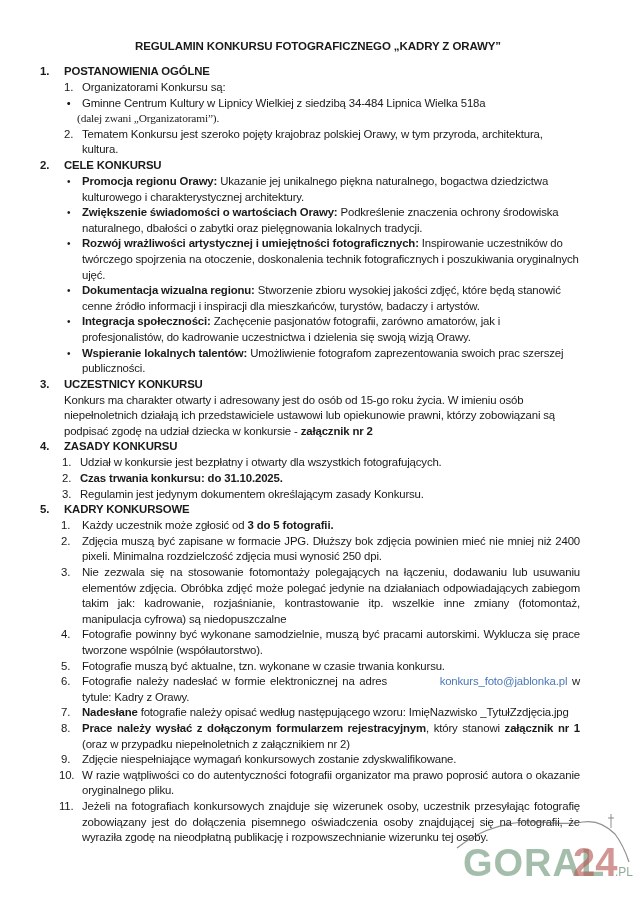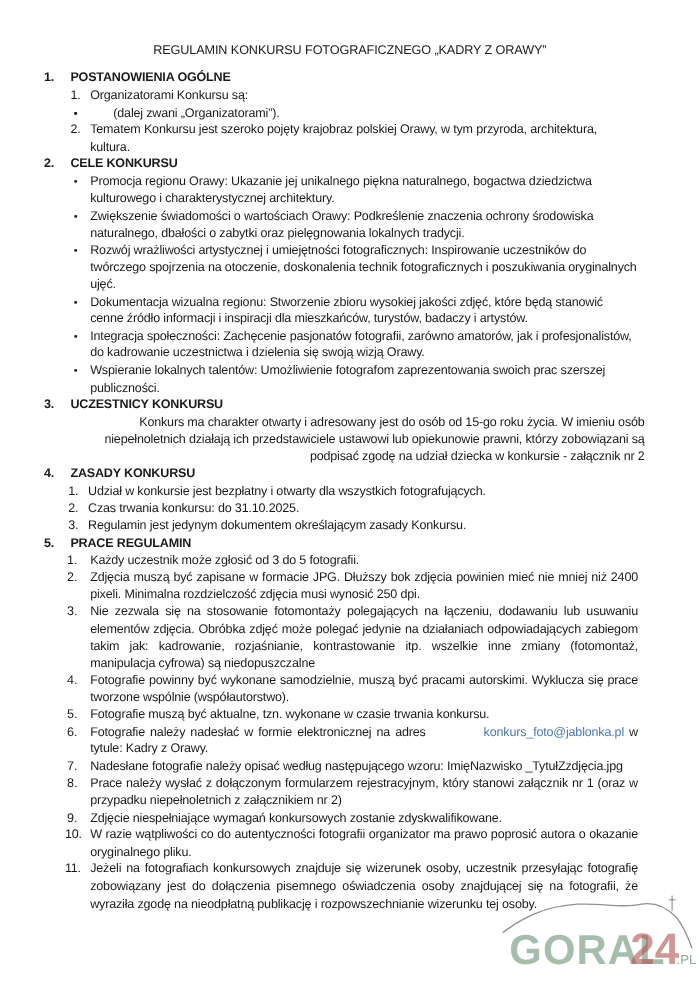--- a/index.html
+++ b/index.html
@@ -4,43 +4,43 @@
   <style>
     html, body { margin: 0; padding: 0; background: #ffffff; }
     body {
       width: 636px; height: 900px; overflow: hidden; position: relative;
       font-family: "Liberation Sans", sans-serif;
       color: #1a1a1a;
     }
     .page { position: absolute; left: 0; top: 0; width: 636px; height: 900px; }
     .title {
       position: absolute; top: 40px; left: 0; width: 636px; text-align: center;
-      font-weight: normal; font-size: 11.5px; letter-spacing: -0.1px;
+      font-weight: bold; font-size: 11.5px; letter-spacing: -0.1px;
     }
     .doc {
       position: absolute; top: 64px; left: 0; width: 636px;
       font-size: 11.4px; line-height: 15.6px; letter-spacing: -0.15px;
     }
     .sec { position: relative; }
     .sec-head {
       position: relative; padding-left: 64px; font-weight: bold; height: 16px;
     }
     .sec-head .num { position: absolute; left: 40px; }
     .item { position: relative; padding-left: 82px; padding-right: 58px; }
     .item .num { position: absolute; left: 64px; }
     .item .bul { position: absolute; left: 67px; top: 0; font-size: 10px; }
     .cele .item { padding-left: 82px; padding-right: 56px; }
     .cele .item .bul { left: 67px; }
-    .note { padding-left: 103px; }
-    .para { padding-left: 64px; padding-right: 50px; text-align: right; }
+    .note { padding-left: 77px; font-family: Liberation Serif, serif; }
+    .para { padding-left: 64px; padding-right: 50px; }
     .prace .item { padding-left: 82px; padding-right: 56px; text-align: justify; }
     .prace .item .num { left: 61px; }
     .prace .item.two .num { left: 59px; }
     .zasady .item .num { left: 64px; }
-    b { font-weight: normal; }
+    b { font-weight: bold; }
     .link { color: #4a78b8; margin-left: 48px; }
     .watermark {
       position: absolute; left: 455px; top: 812px; width: 180px; height: 78px;
       pointer-events: none;
       text-align: right;
     }
   </style>
 </head>
 <body>
 
@@ -57,20 +57,21 @@
       </div>
       <div class="item">
         <span class="num">1.</span>
         <span>Organizatorami Konkursu są:</span>
       </div>
       <div class="item">
         <span class="bul">•</span>
       </div>
       <div class="item">
         <span class="bul">•</span>
+        <span>Gminne Centrum Kultury w Lipnicy Wielkiej z siedzibą 34-484 Lipnica Wielka 518a</span>
       </div>
       <div class="note">(dalej zwani „Organizatorami”).</div>
       <div class="item">
         <span class="num">2.</span>
         <span>Tematem Konkursu jest szeroko pojęty krajobraz polskiej Orawy, w tym przyroda, architektura, kultura.</span>
       </div>
     </div>
 
     <div class="sec cele">
       <div class="sec-head">
@@ -128,21 +129,21 @@
       </div>
       <div class="item" style="padding-left:80px">
         <span class="num" style="left:62px">3.</span>
         <span>Regulamin jest jedynym dokumentem określającym zasady Konkursu.</span>
       </div>
     </div>
 
     <div class="sec prace">
       <div class="sec-head">
         <span class="num">5.</span>
-        <span>PRACE REGULAMIN</span>
+        <span>KADRY KONKURSOWE</span>
       </div>
       <div class="item">
         <span class="num">1.</span>
         <span>Każdy uczestnik może zgłosić od </span><b>3 do 5 fotografii.</b>
       </div>
       <div class="item">
         <span class="num">2.</span>
         <span>Zdjęcia muszą być zapisane w formacie JPG. Dłuższy bok zdjęcia powinien mieć nie mniej  niż 2400 pixeli. Minimalna rozdzielczość zdjęcia musi wynosić 250 dpi.</span>
       </div>
       <div class="item">

